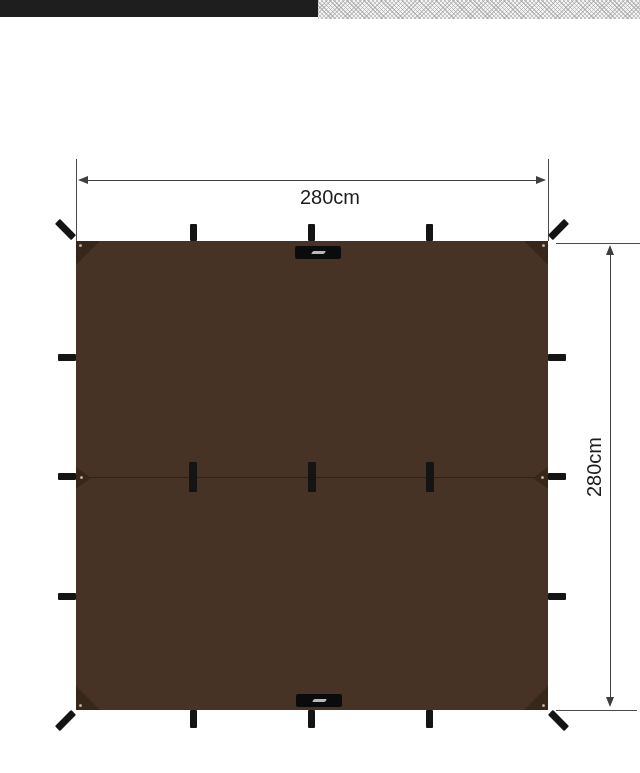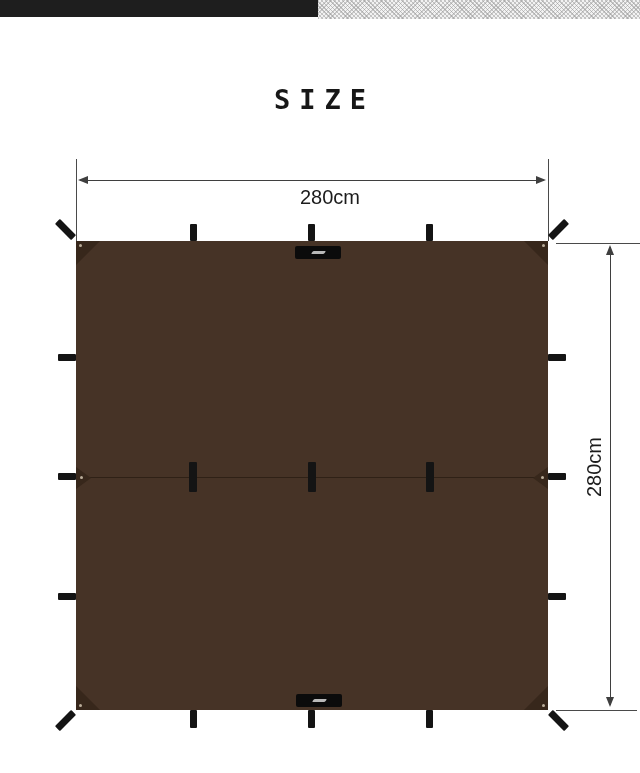--- a/index.html
+++ b/index.html
@@ -60,21 +60,20 @@
   .dim-label-v{transform:rotate(-90deg);transform-origin:center center;}
 </style>
 </head>
 <body>
 
 <div class="canvas">
 
   <div class="bar-dark"></div>
   <div class="bar-hatch"></div>
 
-  <div class="title">SIZE</div>
 
   <div class="ext-line" style="left:76px;top:159px;width:1px;height:82px;"></div>
   <div class="ext-line" style="left:548px;top:159px;width:1px;height:82px;"></div>
   <div class="dim-line" style="left:80px;top:180px;width:464px;height:1px;"></div>
   <div class="arrow arr-left" style="left:78px;top:176px;"></div>
   <div class="arrow arr-right" style="left:536px;top:176px;"></div>
   <div class="dim-label" style="left:270px;top:186px;width:120px;">280cm</div>
 
   <div class="ext-line" style="left:556px;top:243px;width:84px;height:1px;"></div>
   <div class="ext-line" style="left:556px;top:710px;width:81px;height:1px;"></div>

